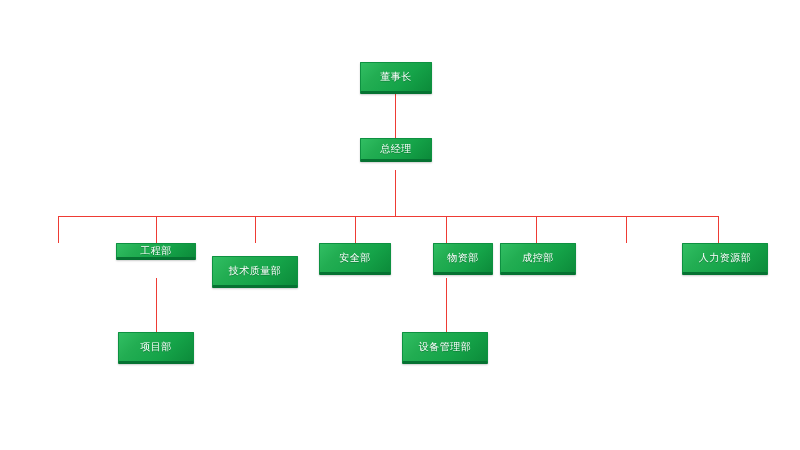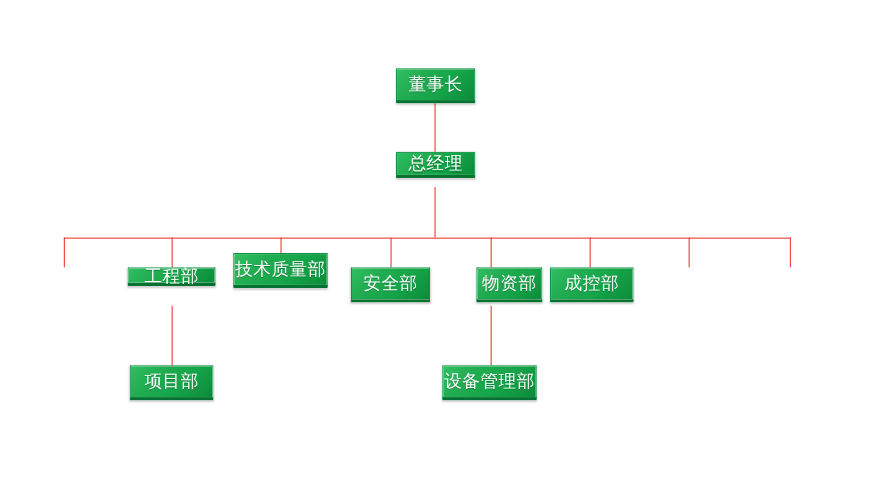--- a/index.html
+++ b/index.html
@@ -40,21 +40,21 @@
     color: #ffffff;
     display: flex;
     align-items: center;
     justify-content: center;
     text-align: center;
     line-height: 1;
     white-space: nowrap;
     box-shadow: 0 1px 2px rgba(0,0,0,0.20);
   }
   .node .label {
-    font-size: 16px;
+    font-size: 10px;
     letter-spacing: 0.5px;
     color: #ffffff;
     text-shadow: 0 1px 0 rgba(0,0,0,0.25);
   }
 </style>
 </head>
 <body>
 
 <div id="chart-canvas">
 
@@ -82,37 +82,40 @@
 
   <div class="node" style="left:360px; top:138px; width:72px; height:24px;">
     <span class="label">总经理</span>
   </div>
 
 
   <div class="node" style="left:116px; top:243px; width:80px; height:17px;">
     <span class="label">工程部</span>
   </div>
 
-  <div class="node" style="left:212px; top:230px; width:86px; height:32px;">
+  <div class="node" style="left:212px; top:256px; width:86px; height:32px;">
     <span class="label">技术质量部</span>
   </div>
 
   <div class="node" style="left:319px; top:243px; width:72px; height:32px;">
     <span class="label">安全部</span>
   </div>
 
   <div class="node" style="left:394px; top:243px; width:60px; height:32px;margin-left:39px;">
     <span class="label">物资部</span>
   </div>
 
   <div class="node" style="left:500px; top:243px; width:76px; height:32px;">
     <span class="label">成控部</span>
   </div>
 
 
+  <div class="node" style="left:682px; top:243px; width:86px; height:32px;">
+    <span class="label">人力资源部</span>
+  </div>
 
   <div class="node" style="left:118px; top:332px; width:76px; height:32px;">
     <span class="label">项目部</span>
   </div>
 
   <div class="node" style="left:402px; top:332px; width:86px; height:32px;justify-content:center;">
     <span class="label">设备管理部</span>
   </div>
 
 </div>

